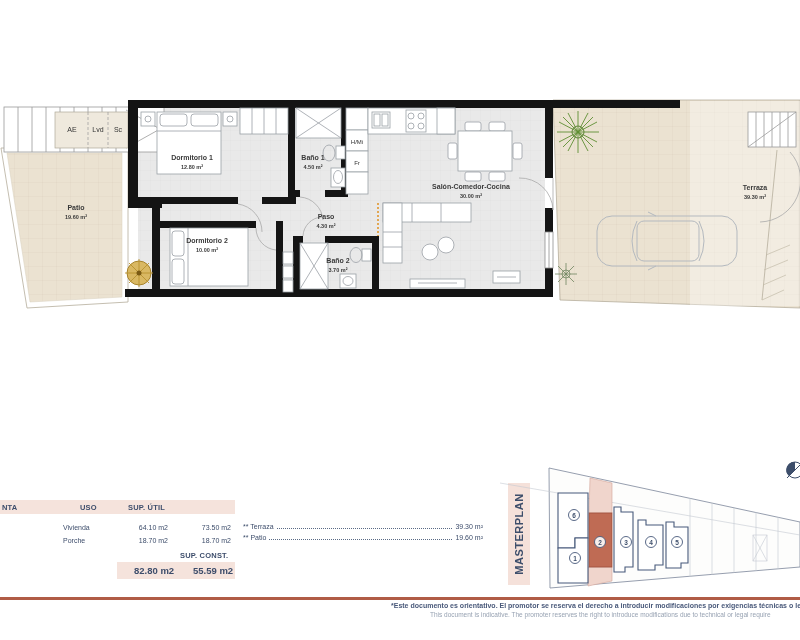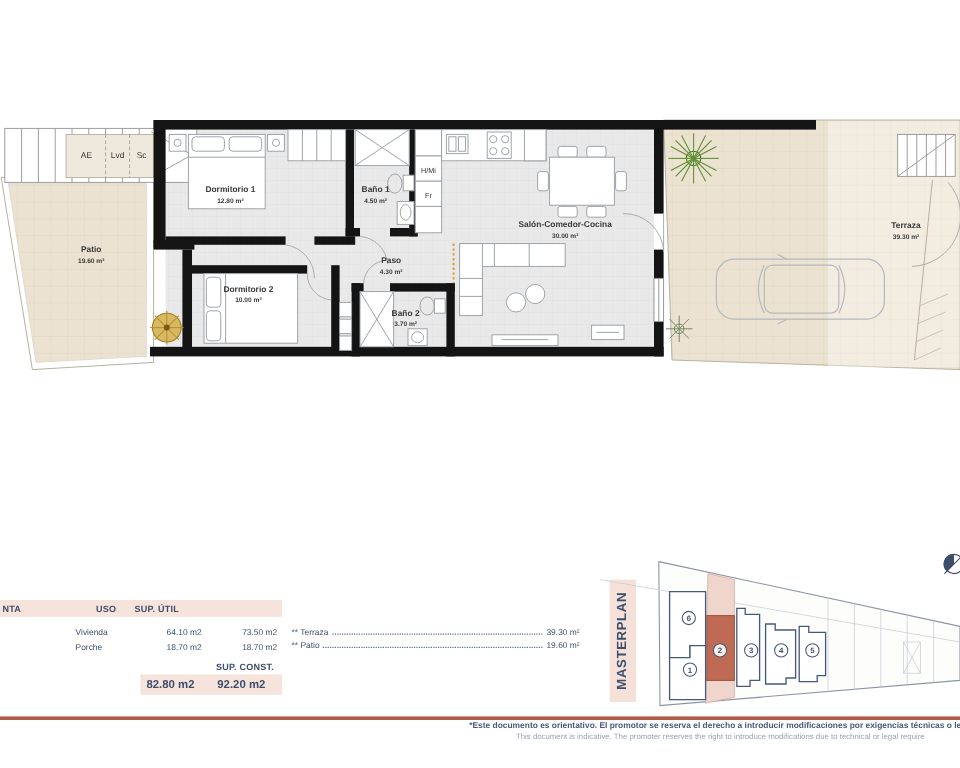--- a/index.html
+++ b/index.html
@@ -4,21 +4,21 @@
 <style>
   html,body{margin:0;padding:0;background:#fff;}
   #screen{position:relative;width:800px;height:640px;overflow:hidden;
           font-family:"Liberation Sans",sans-serif;background:#fff;}
   .abs{position:absolute;}
   
   .band{position:absolute;background:#f5e3dc;}
   .th{position:absolute;font-size:7.5px;font-weight:bold;color:#3d4d6b;letter-spacing:.2px;}
   .td{position:absolute;font-size:7px;color:#3d4d6b;}
   .td.num{width:48px;text-align:right;}
-  .total{position:absolute;font-size:9.5px;font-weight:bold;color:#3d4d6b;}
+  .total{position:absolute;font-size:9.5px;font-weight:bold;color:#3d4d6b;margin-left:12px;}
   .note-row{position:absolute;left:243px;width:240px;display:flex;align-items:baseline;
             font-size:7px;color:#3d4d6b;}
   .note-row .leader{flex:1;border-bottom:1px dotted #5a6a85;margin:0 3px 2px 3px;height:6px;}
   
   #mp-strip{position:absolute;left:508px;top:483px;width:22px;height:102px;background:#f5e1da;
             display:flex;align-items:center;justify-content:center;}
   #mp-strip span{transform:rotate(-90deg);white-space:nowrap;font-size:11px;font-weight:bold;
                  color:#3d4e6b;letter-spacing:.5px;}
   
   #footer-bar{position:absolute;left:0;top:597px;width:800px;height:3px;background:#b05c46;}
@@ -297,33 +297,33 @@
     <text x="471" y="189" font-size="7">Salón-Comedor-Cocina</text>
     <text x="471" y="198" font-size="5.5">30.00 m²</text>
     <text x="755" y="190" font-size="7">Terraza</text>
     <text x="755" y="199" font-size="5.5">39.30 m²</text>
   </g>
 </svg>
 
 <div class="band" style="left:0;top:500px;width:235px;height:14px;"></div>
 <span class="th" style="left:2px;top:503px;">NTA</span>
 <span class="th" style="left:80px;top:503px;">USO</span>
-<span class="th" style="left:112px;top:503px;">SUP. ÚTIL</span>
+<span class="th" style="left:128px;top:503px;">SUP. ÚTIL</span>
 <span class="th" style="left:180px;top:503px;margin-top:48px;">SUP. CONST.</span>
 
 <span class="td" style="left:63px;top:524px;">Vivienda</span>
 <span class="td num" style="left:120px;top:524px;">64.10 m2</span>
 <span class="td num" style="left:183px;top:524px;">73.50 m2</span>
 <span class="td" style="left:63px;top:537px;">Porche</span>
 <span class="td num" style="left:120px;top:537px;">18.70 m2</span>
 <span class="td num" style="left:183px;top:537px;">18.70 m2</span>
 
 <div class="band" style="left:117px;top:562px;width:118px;height:17px;"></div>
 <span class="total" style="left:122px;top:565px;">82.80 m2</span>
-<span class="total" style="left:181px;top:565px;">92.20 m2</span>
+<span class="total" style="left:181px;top:565px;">55.59 m2</span>
 
 <div class="note-row" style="top:522px;">
   <span>** Terraza</span>
   <span class="leader"></span>
   <span>39.30 m²</span>
 </div>
 <div class="note-row" style="top:533px;">
   <span>** Patio</span>
   <span class="leader"></span>
   <span>19.60 m²</span>

